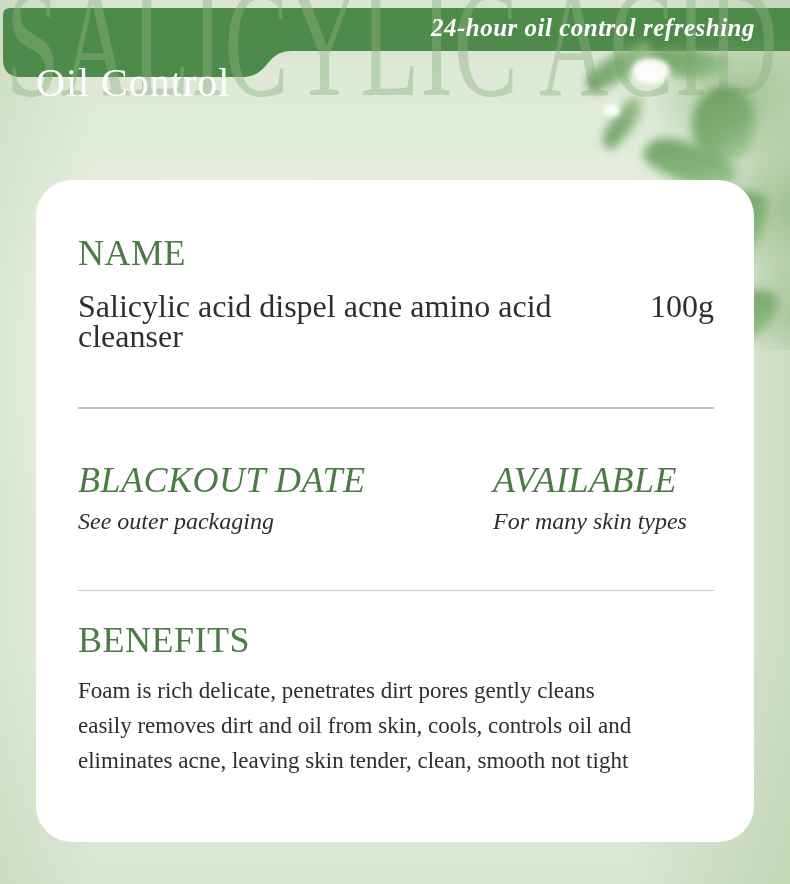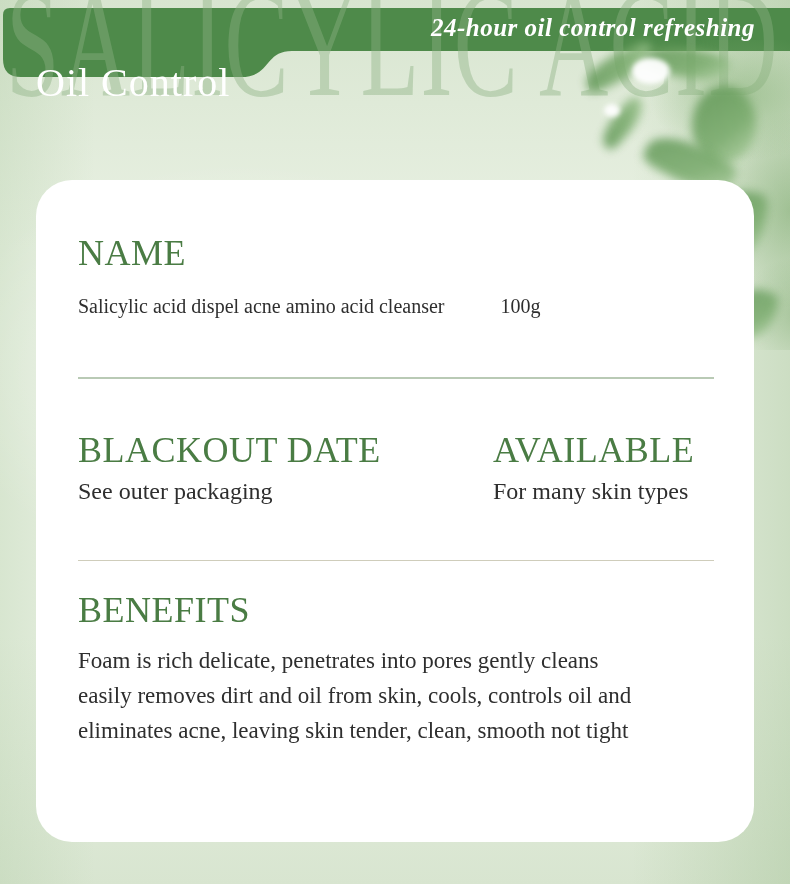--- a/index.html
+++ b/index.html
@@ -82,28 +82,28 @@
   }
   .section-heading {
     margin: 0;
     font-size: 36px; line-height: 1.2; font-weight: 400;
     letter-spacing: 0.5px;
     color: var(--heading-green, #4a7c44);
   }
   .product-row {
     margin-top: 16px;
     display: flex; align-items: baseline;
-    font-size: 20px; line-height: 30px;
+    font-size: 32px; line-height: 30px;
     color: var(--body-text, #2e2e2e);
   }
   .product-weight { margin-left: 56px; font-family: Liberation Serif, serif; }
   .divider { border: none; height: 1.5px; margin: 0; }
   .divider.d1 { margin-top: 56px; background: var(--divider-green, #b9cab5); }
   .divider.d2 { margin-top: 54px; background: var(--divider-tan, #cfcdbb); }
-  .two-col { display: flex; margin-top: 50px; }
+  .two-col { display: flex; margin-top: 50px; font-style: italic; }
   .col-left { width: 415px; flex: none; }
   .col-right { flex: 1; }
   .col-value {
     margin-top: 4px;
     font-size: 24px; line-height: 30px;
     color: var(--body-text, #2e2e2e);
   }
   .benefits-heading { margin-top: 28px; }
   .benefits-text {
     margin-top: 10px;
@@ -161,19 +161,19 @@
       <div class="col-right">
         <h2 class="section-heading">AVAILABLE</h2>
         <div class="col-value">For many skin types</div>
       </div>
     </div>
 
     <hr class="divider d2">
 
     <h2 class="section-heading benefits-heading">BENEFITS</h2>
     <div class="benefits-text">
-      <span class="benefit-line">Foam is rich delicate, penetrates into pores gently cleans</span>
+      <span class="benefit-line">Foam is rich delicate, penetrates dirt pores gently cleans</span>
       <span class="benefit-line">easily removes dirt and oil from skin, cools, controls oil and</span>
       <span class="benefit-line">eliminates acne, leaving skin tender, clean, smooth not tight</span>
     </div>
 
   </div>
 </div>
 
 </body></html>

